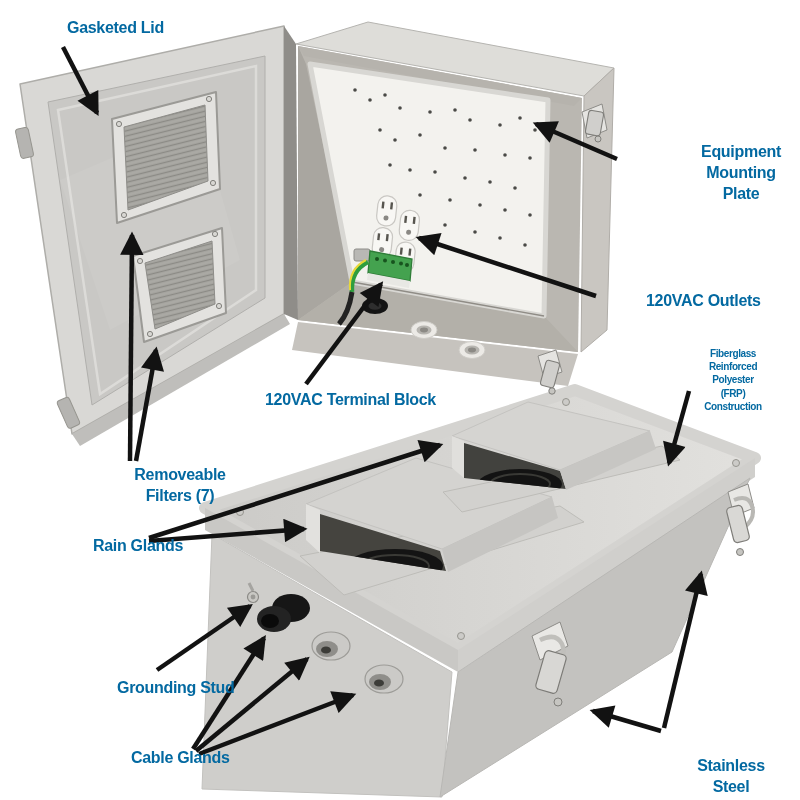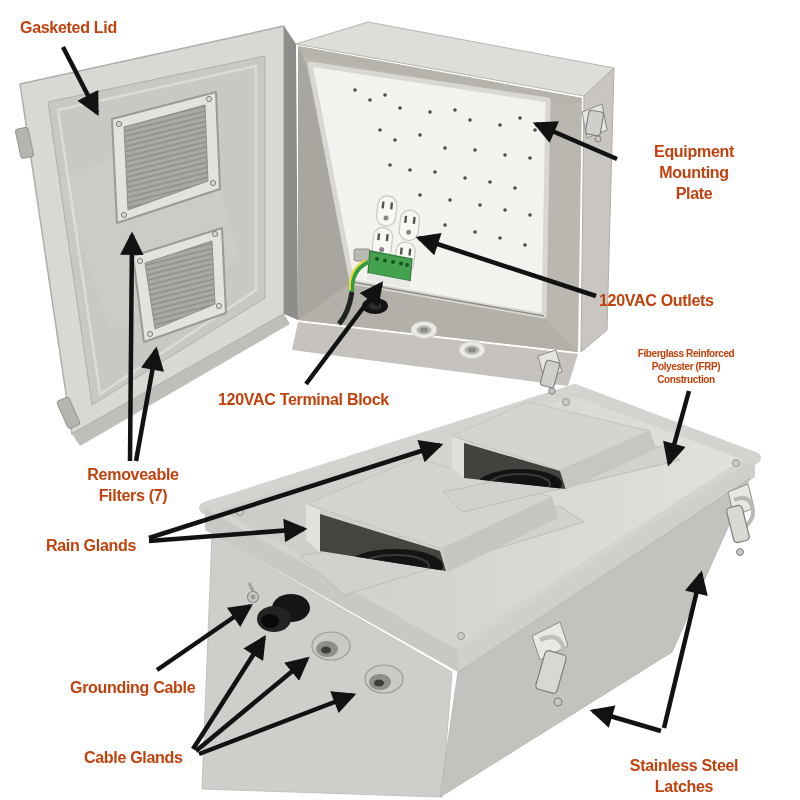--- a/index.html
+++ b/index.html
@@ -1,20 +1,20 @@
 <!DOCTYPE html>
 <html><head>
 <meta charset="utf-8">
 <style>
   html,body{margin:0;padding:0;background:#ffffff;}
   .stage{position:relative;width:800px;height:800px;background:#ffffff;overflow:hidden;
          font-family:"Liberation Sans", sans-serif;}
   .stage svg{position:absolute;left:0;top:0;}
   .callout{position:absolute;font-weight:bold;font-size:16px;letter-spacing:-0.3px;
-           color:#c2410c;white-space:pre-line;line-height:1.32;}
+           color:#0369a1;white-space:pre-line;line-height:1.32;margin-left:47px;}
   .center{transform:translateX(-50%);text-align:center;}
   .small{font-size:10px;letter-spacing:-0.4px;}
 </style>
 </head>
 <body>
 
 <div class="stage">
 
 <svg width="800" height="800" viewBox="0 0 800 800">
   <defs>
@@ -291,18 +291,18 @@
 <div class="callout" style="left:20px;top:17px;">Gasketed Lid</div>
 <div class="callout center" style="left:694px;top:141px;">Equipment
 Mounting Plate</div>
 <div class="callout" style="left:599px;top:290px;">120VAC Outlets</div>
 <div class="callout center small" style="left:686px;top:347px;">Fiberglass Reinforced
 Polyester (FRP) Construction</div>
 <div class="callout" style="left:218px;top:389px;">120VAC Terminal Block</div>
 <div class="callout center" style="left:133px;top:464px;">Removeable
 Filters (7)</div>
 <div class="callout" style="left:46px;top:535px;">Rain Glands</div>
-<div class="callout" style="left:70px;top:677px;">Grounding Cable</div>
+<div class="callout" style="left:70px;top:677px;">Grounding Stud</div>
 <div class="callout" style="left:84px;top:747px;">Cable Glands</div>
 <div class="callout center" style="left:684px;top:755px;">Stainless Steel
 Latches</div>
 
 </div>
 
 </body></html>

